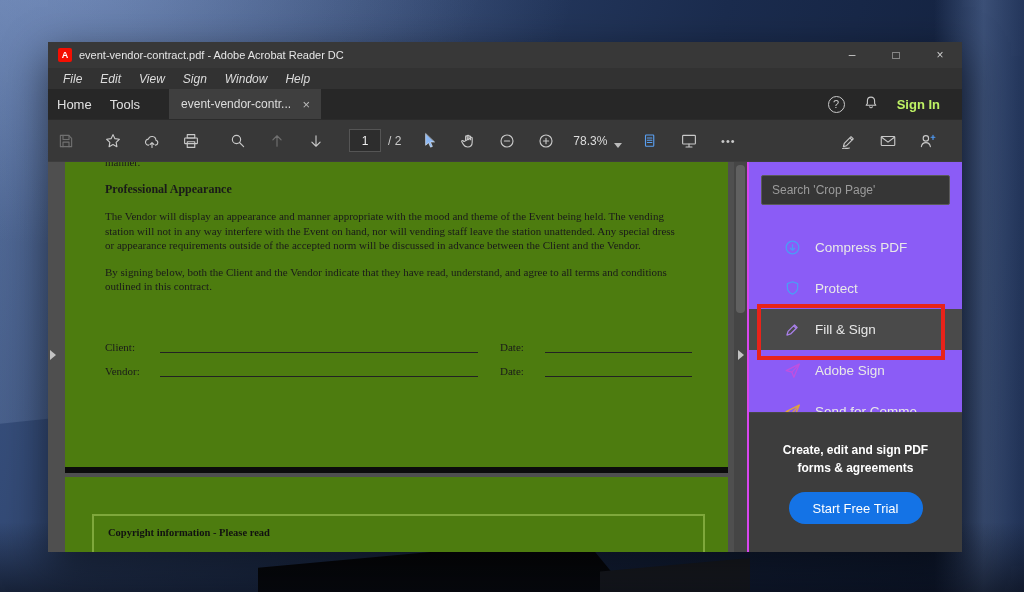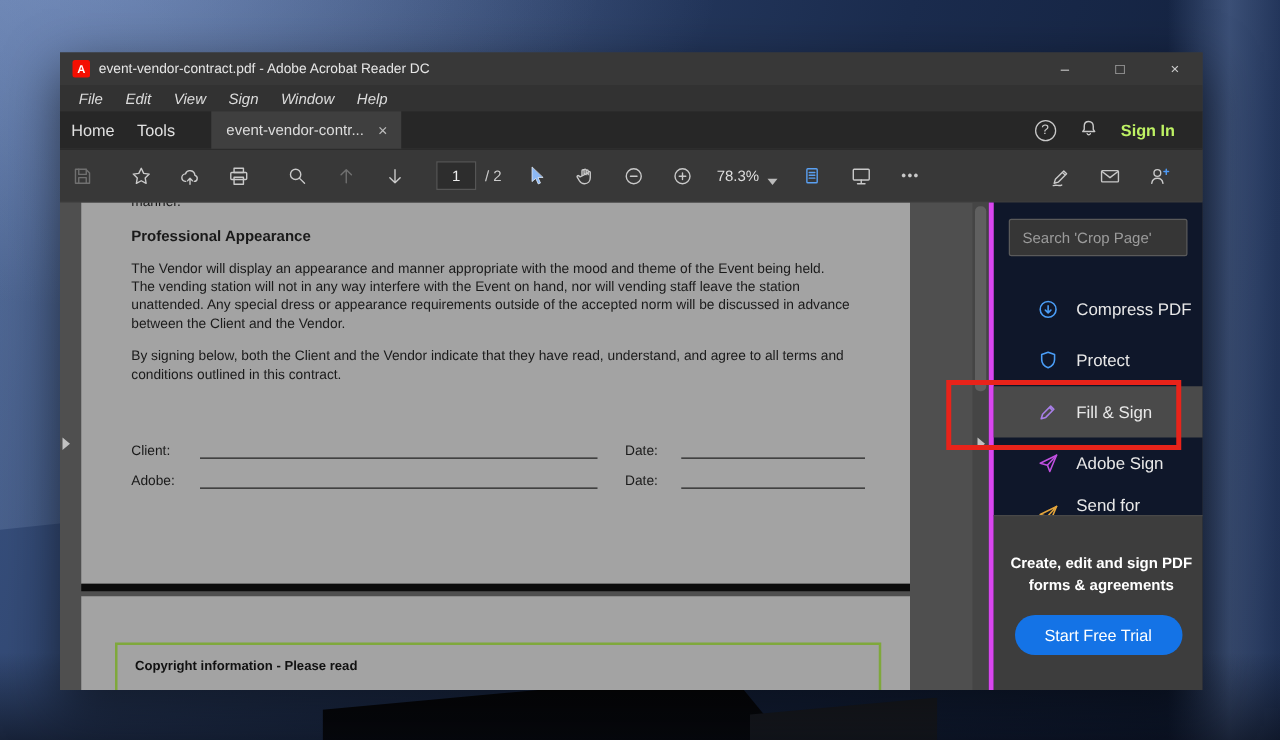--- a/index.html
+++ b/index.html
@@ -62,21 +62,21 @@
   .page-total{color:#ccc;font-size:12px;}
   .zoom-ctl{display:flex;align-items:flex-end;gap:7px;margin:0 14px 0 2px;color:#ddd;font-size:12px;flex:none;}
   .caret-down{width:0;height:0;border-left:4px solid transparent;border-right:4px solid transparent;border-top:5px solid #bbb;}
   .more-dots{color:#c9c9c9;font-size:11px;letter-spacing:1px;}
   .toolbar-right{margin-left:auto;display:flex;}
 
   
   .win-body{position:absolute;top:120px;left:0;right:0;bottom:0;display:flex;}
 
   .docarea{flex:1;position:relative;background:#4f4f4f;overflow:hidden;}
-  .page{position:absolute;left:17px;width:663px;background:#a3a3a3;color:#1a1a1a;box-sizing:border-box;}
+  .page{position:absolute;left:17px;width:663px;background:#4d7c0f;color:#1a1a1a;box-sizing:border-box;font-family:Liberation Serif, serif;}
   .page1{top:0;height:305px;}
   .page-sep{position:absolute;left:17px;top:305px;width:663px;height:6px;background:#0c0c0c;}
   .page2{top:315px;height:75px;}
   .copyright-box{position:absolute;left:27px;right:23px;top:37px;height:60px;border:2px solid #7fa83c;
     padding:11px 14px;box-sizing:border-box;}
   .copyright-text{font-size:10.5px;font-weight:bold;color:#111;}
 
   .doc-fragment{margin:-6px 48px 0 40px;font-size:11px;}
   .doc-heading{margin:14px 48px 0 40px;font-size:12px;font-weight:bold;}
   .doc-para{margin:12px 48px 0 40px;font-size:11px;line-height:14.6px;}
@@ -90,21 +90,21 @@
   .sig-line-short{width:147px;border-bottom:1px solid #222;height:12px;}
 
   .panel-arrow{position:absolute;top:188px;width:0;height:0;border-top:5px solid transparent;
     border-bottom:5px solid transparent;border-left:6px solid #c2c2c2;z-index:3;}
   .arrow-left{left:2px;}
   .arrow-right{right:3px;}
   .scrollbar{position:absolute;right:0;top:0;bottom:0;width:13px;background:#454545;}
   .scroll-thumb{position:absolute;top:3px;left:2px;width:9px;height:148px;background:#606060;border-radius:4px;}
 
   
-  .sidebar{width:171px;background:#0f172a;position:relative;box-sizing:border-box;border-left:4px solid #d946ef;flex:none;}
+  .sidebar{width:215px;background:#8b5cf6;position:relative;box-sizing:border-box;border-left:2px solid #d946ef;flex:none;}
   .search-box{margin:13px 12px 0;height:30px;background:#363636;border:1px solid #5a5a5a;border-radius:2px;
     display:flex;align-items:center;box-sizing:border-box;}
   .search-input{background:transparent;border:none;outline:none;color:#ddd;font-size:12px;padding:0 10px;
     width:100%;font-family:inherit;}
   .search-input::placeholder{color:#9b9b9b;}
   .tools{margin-top:22px;}
   .tool-item{height:41px;display:flex;align-items:center;gap:13px;padding-left:34px;font-size:13.5px;color:#e8e8e8;}
   .tool-item svg{width:19px;height:19px;fill:none;stroke-width:1.6;stroke-linecap:round;stroke-linejoin:round;flex:none;}
   .tool-item.active{background:#4a4a4a;}
   .sidebar-promo{position:absolute;left:0;right:0;bottom:0;height:140px;background:#3d3d3d;
@@ -286,21 +286,21 @@
         <div class="doc-para">The Vendor will display an appearance and manner appropriate with the mood and theme of the Event being held. The vending station will not in any way interfere with the Event on hand, nor will vending staff leave the station unattended. Any special dress or appearance requirements outside of the accepted norm will be discussed in advance between the Client and the Vendor.</div>
         <div class="doc-para">By signing below, both the Client and the Vendor indicate that they have read, understand, and agree to all terms and conditions outlined in this contract.</div>
         <div class="sig-row first">
           <span class="sig-label">Client:</span>
           <span class="sig-line-long"></span>
           <span class="sig-gap"></span>
           <span class="date-label">Date:</span>
           <span class="sig-line-short"></span>
         </div>
         <div class="sig-row second">
-          <span class="sig-label">Adobe:</span>
+          <span class="sig-label">Vendor:</span>
           <span class="sig-line-long"></span>
           <span class="sig-gap"></span>
           <span class="date-label">Date:</span>
           <span class="sig-line-short"></span>
         </div>
       </div>
 
       <div class="page-sep"></div>
 
       <div class="page page2">

